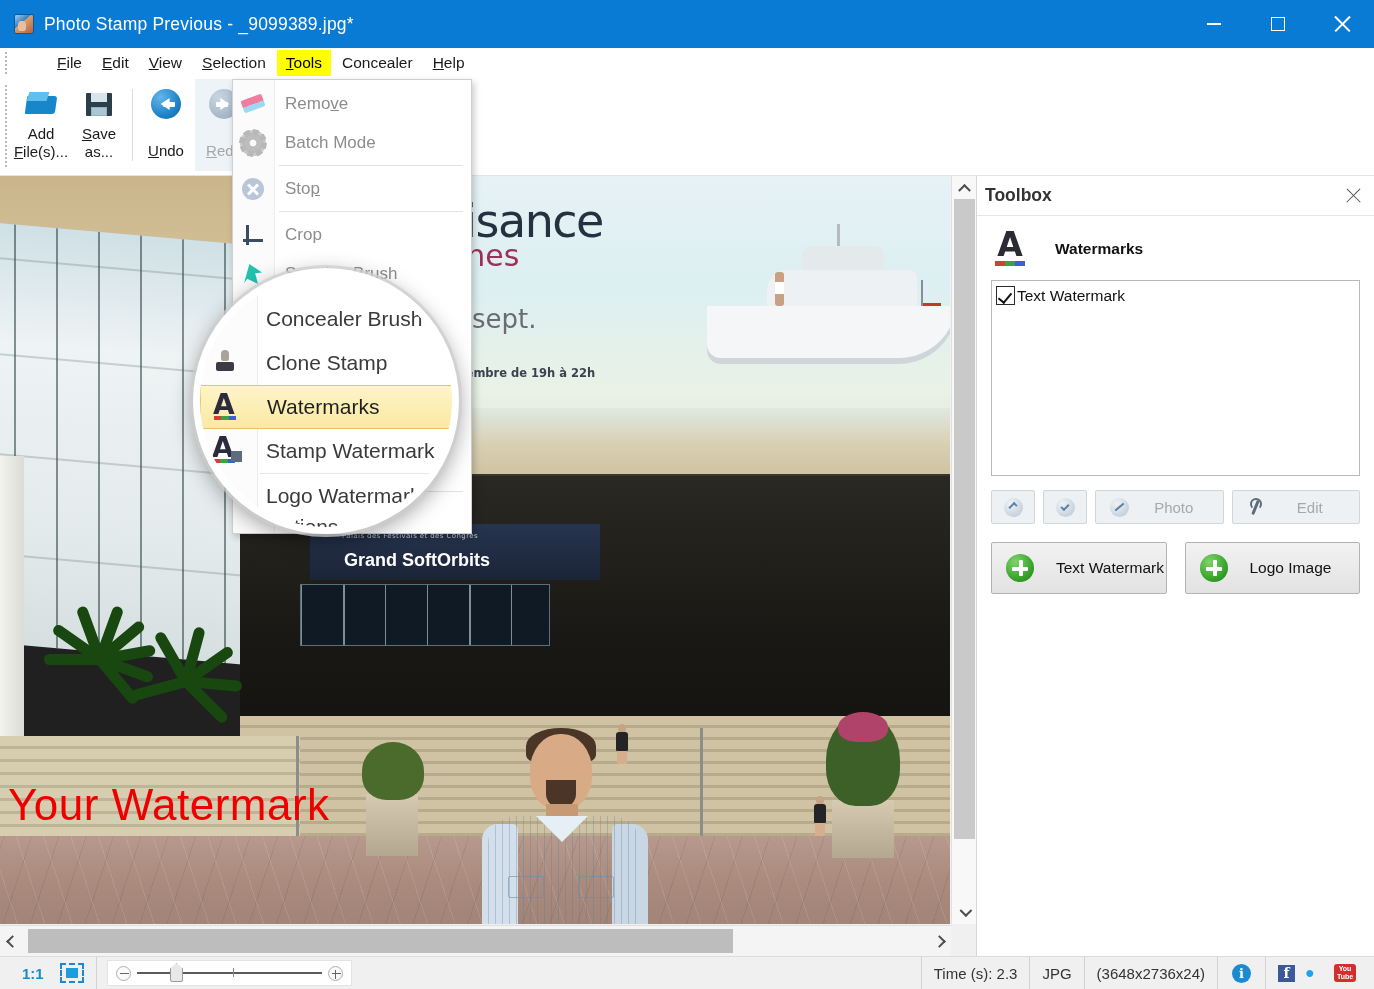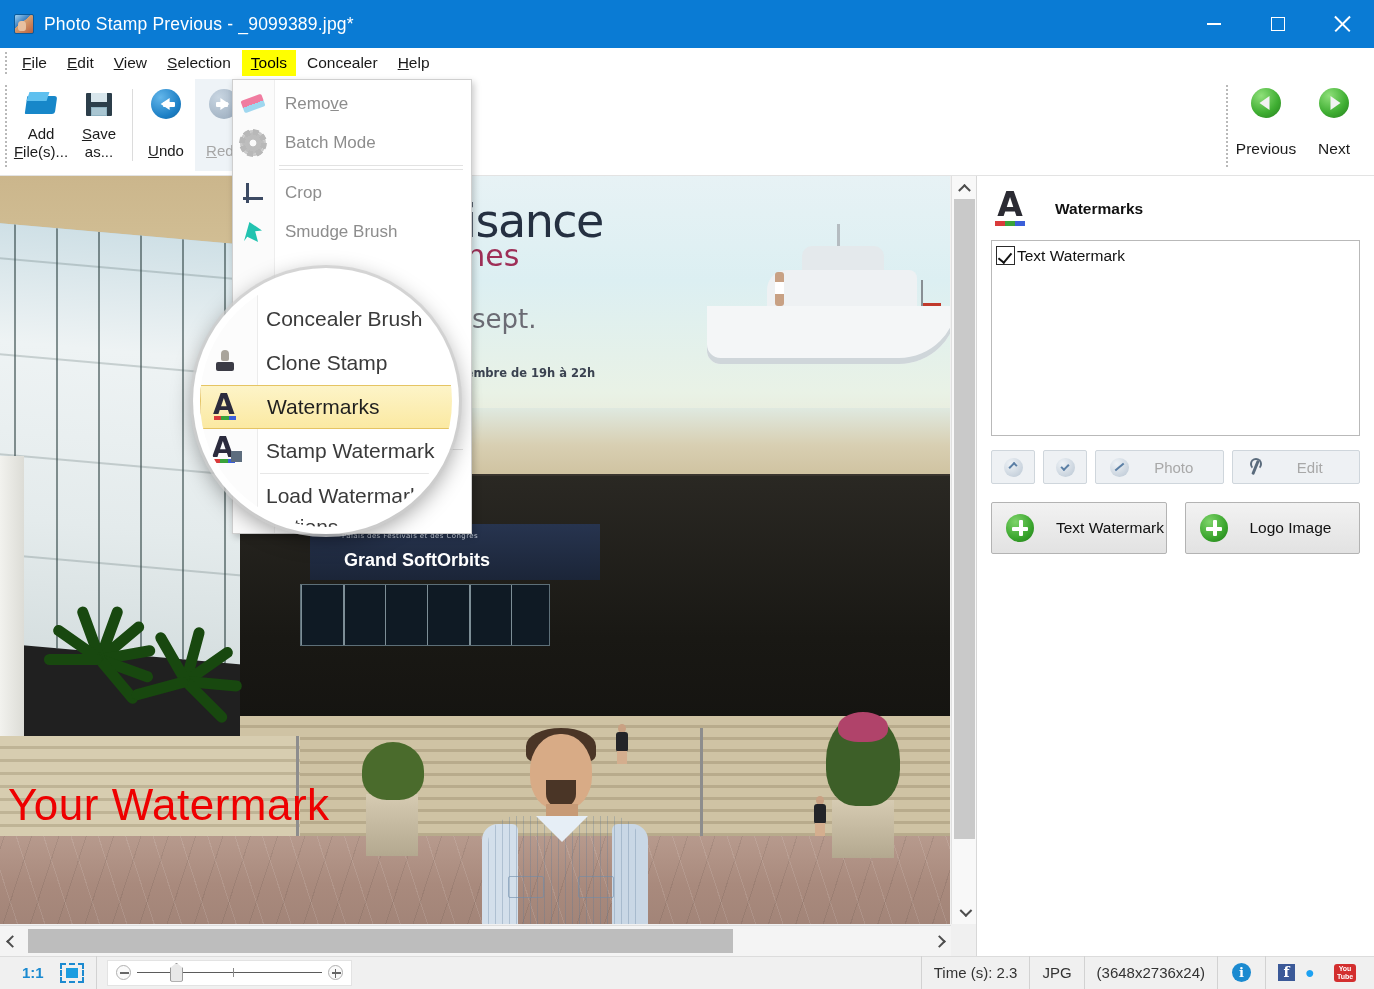--- a/index.html
+++ b/index.html
@@ -47,20 +47,21 @@
     content:""; position:absolute; left:-1px; top:8px; width: 21px; height:1.6px; background:#fff;
   }
   .wb-close::before { transform: rotate(45deg); }
   .wb-close::after  { transform: rotate(-45deg); }
 
   
   .menubar {
     position: absolute; left: 0; top: 48px; width: 1374px; height: 31px;
     background: #ffffff; display: flex; align-items: center;
     border-bottom: 1px solid #ffffff;
+    padding-left: 35px;
   }
   .menubar::before{
     content:""; position:absolute; left:5px; top:4px; width:2px; height:23px;
     background: repeating-linear-gradient(to bottom,#b9b9b9 0 2px, transparent 2px 4px);
   }
   .menu-item {
     font-size: 15.5px; color: #1a1a1a; padding: 4px 9px; margin: 0 1px;
     cursor: default; white-space: nowrap;
   }
   .menu-item:first-child { margin-left: 13px; }
@@ -355,21 +356,21 @@
   .plus-ico{ width:28px; height:28px; border-radius:50%;
     background: radial-gradient(circle at 34% 28%,#7ed46a 0%,#3aa52d 60%,#1f7a17 100%);
     position:relative; flex:none; }
   .plus-ico::before{ content:""; position:absolute; left:13px; top:6px; width:4px; height:16px; background:#fff; border-radius:1px;}
   .plus-ico::after { content:""; position:absolute; left:6px; top:13px; width:16px; height:4px; background:#fff; border-radius:1px;}
   .big-btn .lbl{ font-size:15.5px; color:#111; }
 
   
   .statusbar{
     position:absolute; left:0; top:956px; width:1374px; height:33px;
-    background:#f0f0f0; border-top:1px solid #dcdcdc; display:flex; align-items:flex-end;
+    background:#f0f0f0; border-top:1px solid #dcdcdc; display:flex; align-items:center;
   }
   .sb-cell{ height:33px; display:flex; align-items:center; padding: 0 12px;
     border-right:1px solid #d2d2d2; font-size:15px; color:#333; white-space:nowrap;}
   .sb-ratio{ color:#1b8ad0; font-weight:bold; padding:0 10px;}
   .fit-ico{ width:24px; height:20px; border:2px dashed #1b8ad0; position:relative;}
   .fit-ico::after{ content:""; position:absolute; left:4px; top:3px; right:4px; bottom:3px; background:#1b9de0;}
   .zoom-slider{ width:245px; height:26px; background:#fff; border:1px solid #e3e3e3;
     display:flex; align-items:center; padding: 0 8px; position:relative;}
   .zs-circ{ width:15px; height:15px; border-radius:50%; border:1px solid #b0b0b0; background:#fafafa;
     position:relative; flex:none;}
@@ -521,34 +522,20 @@
       </div>
       <div class="rb-btn disabled pressed">
         <div class="ico-circ ico-redo">
             <div class="arr"></div>
             <div class="bar"></div>
           </div>
         <div class="rb-label" style="margin-top:23px;"><span><u>R</u>edo</span></div>
       </div>
     </div>
 
-    <div class="nav-group">
-      <div class="nav-btn">
-        <div class="ico-green left">
-            <div class="tri"></div>
-          </div>
-        <div class="rb-label">Previous</div>
-      </div>
-      <div class="nav-btn">
-        <div class="ico-green right">
-            <div class="tri"></div>
-          </div>
-        <div class="rb-label">Next</div>
-      </div>
-    </div>
   </div>
 
   <div class="canvas-wrap">
     <div class="photo">
       <div class="p-sky"></div>
 
       <div class="p-glass-top"></div>
       <div class="p-glass">
         <div class="mull" style="left:24px"></div>
           <div class="mull" style="left:66px"></div>
@@ -672,20 +659,26 @@
     <div class="hs-btn" style="left:0;">
         <div class="chev left"></div>
       </div>
     <div class="hs-thumb"></div>
     <div class="hs-btn" style="right:0;">
         <div class="chev right"></div>
       </div>
   </div>
 
   <div class="toolbox">
+    <div class="tbx-header">
+      <div class="tbx-title">Toolbox</div>
+      <div class="tbx-close">
+          <div class="x"></div>
+        </div>
+    </div>
 
     <div class="tbx-section-head">
       <div class="icon-A">
         <div class="glyph">A</div>
           <div class="rainbow"></div>
       </div>
       <div class="tbx-section-title">Watermarks</div>
     </div>
 
     <div class="wm-list">
@@ -737,20 +730,26 @@
         </div>
       <span>Remo<u>v</u>e</span>
     </div>
     <div class="dd-item disabled">
       <div class="dd-ico">
           <div class="ico-gear"></div>
         </div>
       <span>Batch Mode</span>
     </div>
     <div class="dd-sep"></div>
+    <div class="dd-item disabled">
+      <div class="dd-ico">
+          <div class="ico-stop"></div>
+        </div>
+      <span>Sto<u>p</u></span>
+    </div>
     <div class="dd-sep"></div>
     <div class="dd-item disabled">
       <div class="dd-ico">
           <div class="ico-crop"></div>
         </div>
       <span>Crop</span>
     </div>
     <div class="dd-item disabled">
       <div class="dd-ico">
           <div class="ico-smudge"></div>
@@ -805,21 +804,21 @@
         <span class="mi-txt">Stamp Watermark</span>
       </div>
       <div class="mag-sep"></div>
       <div class="mag-item">
         <div class="mag-ico">
           <div class="icon-Asave icon-Aload">
               <div class="g">A</div>
               <div class="dk2"></div>
             </div>
         </div>
-        <span class="mi-txt">Load Watermark</span>
+        <span class="mi-txt">Logo Watermark</span>
       </div>
       <div class="mag-partial">Options</div>
     </div>
   </div>
 
   <div class="statusbar">
     <div class="sb-cell" style="border-right:none; padding-right:4px;">
       <span class="sb-ratio">1:1</span>
     </div>
     <div class="sb-cell" style="padding-left:2px;">

